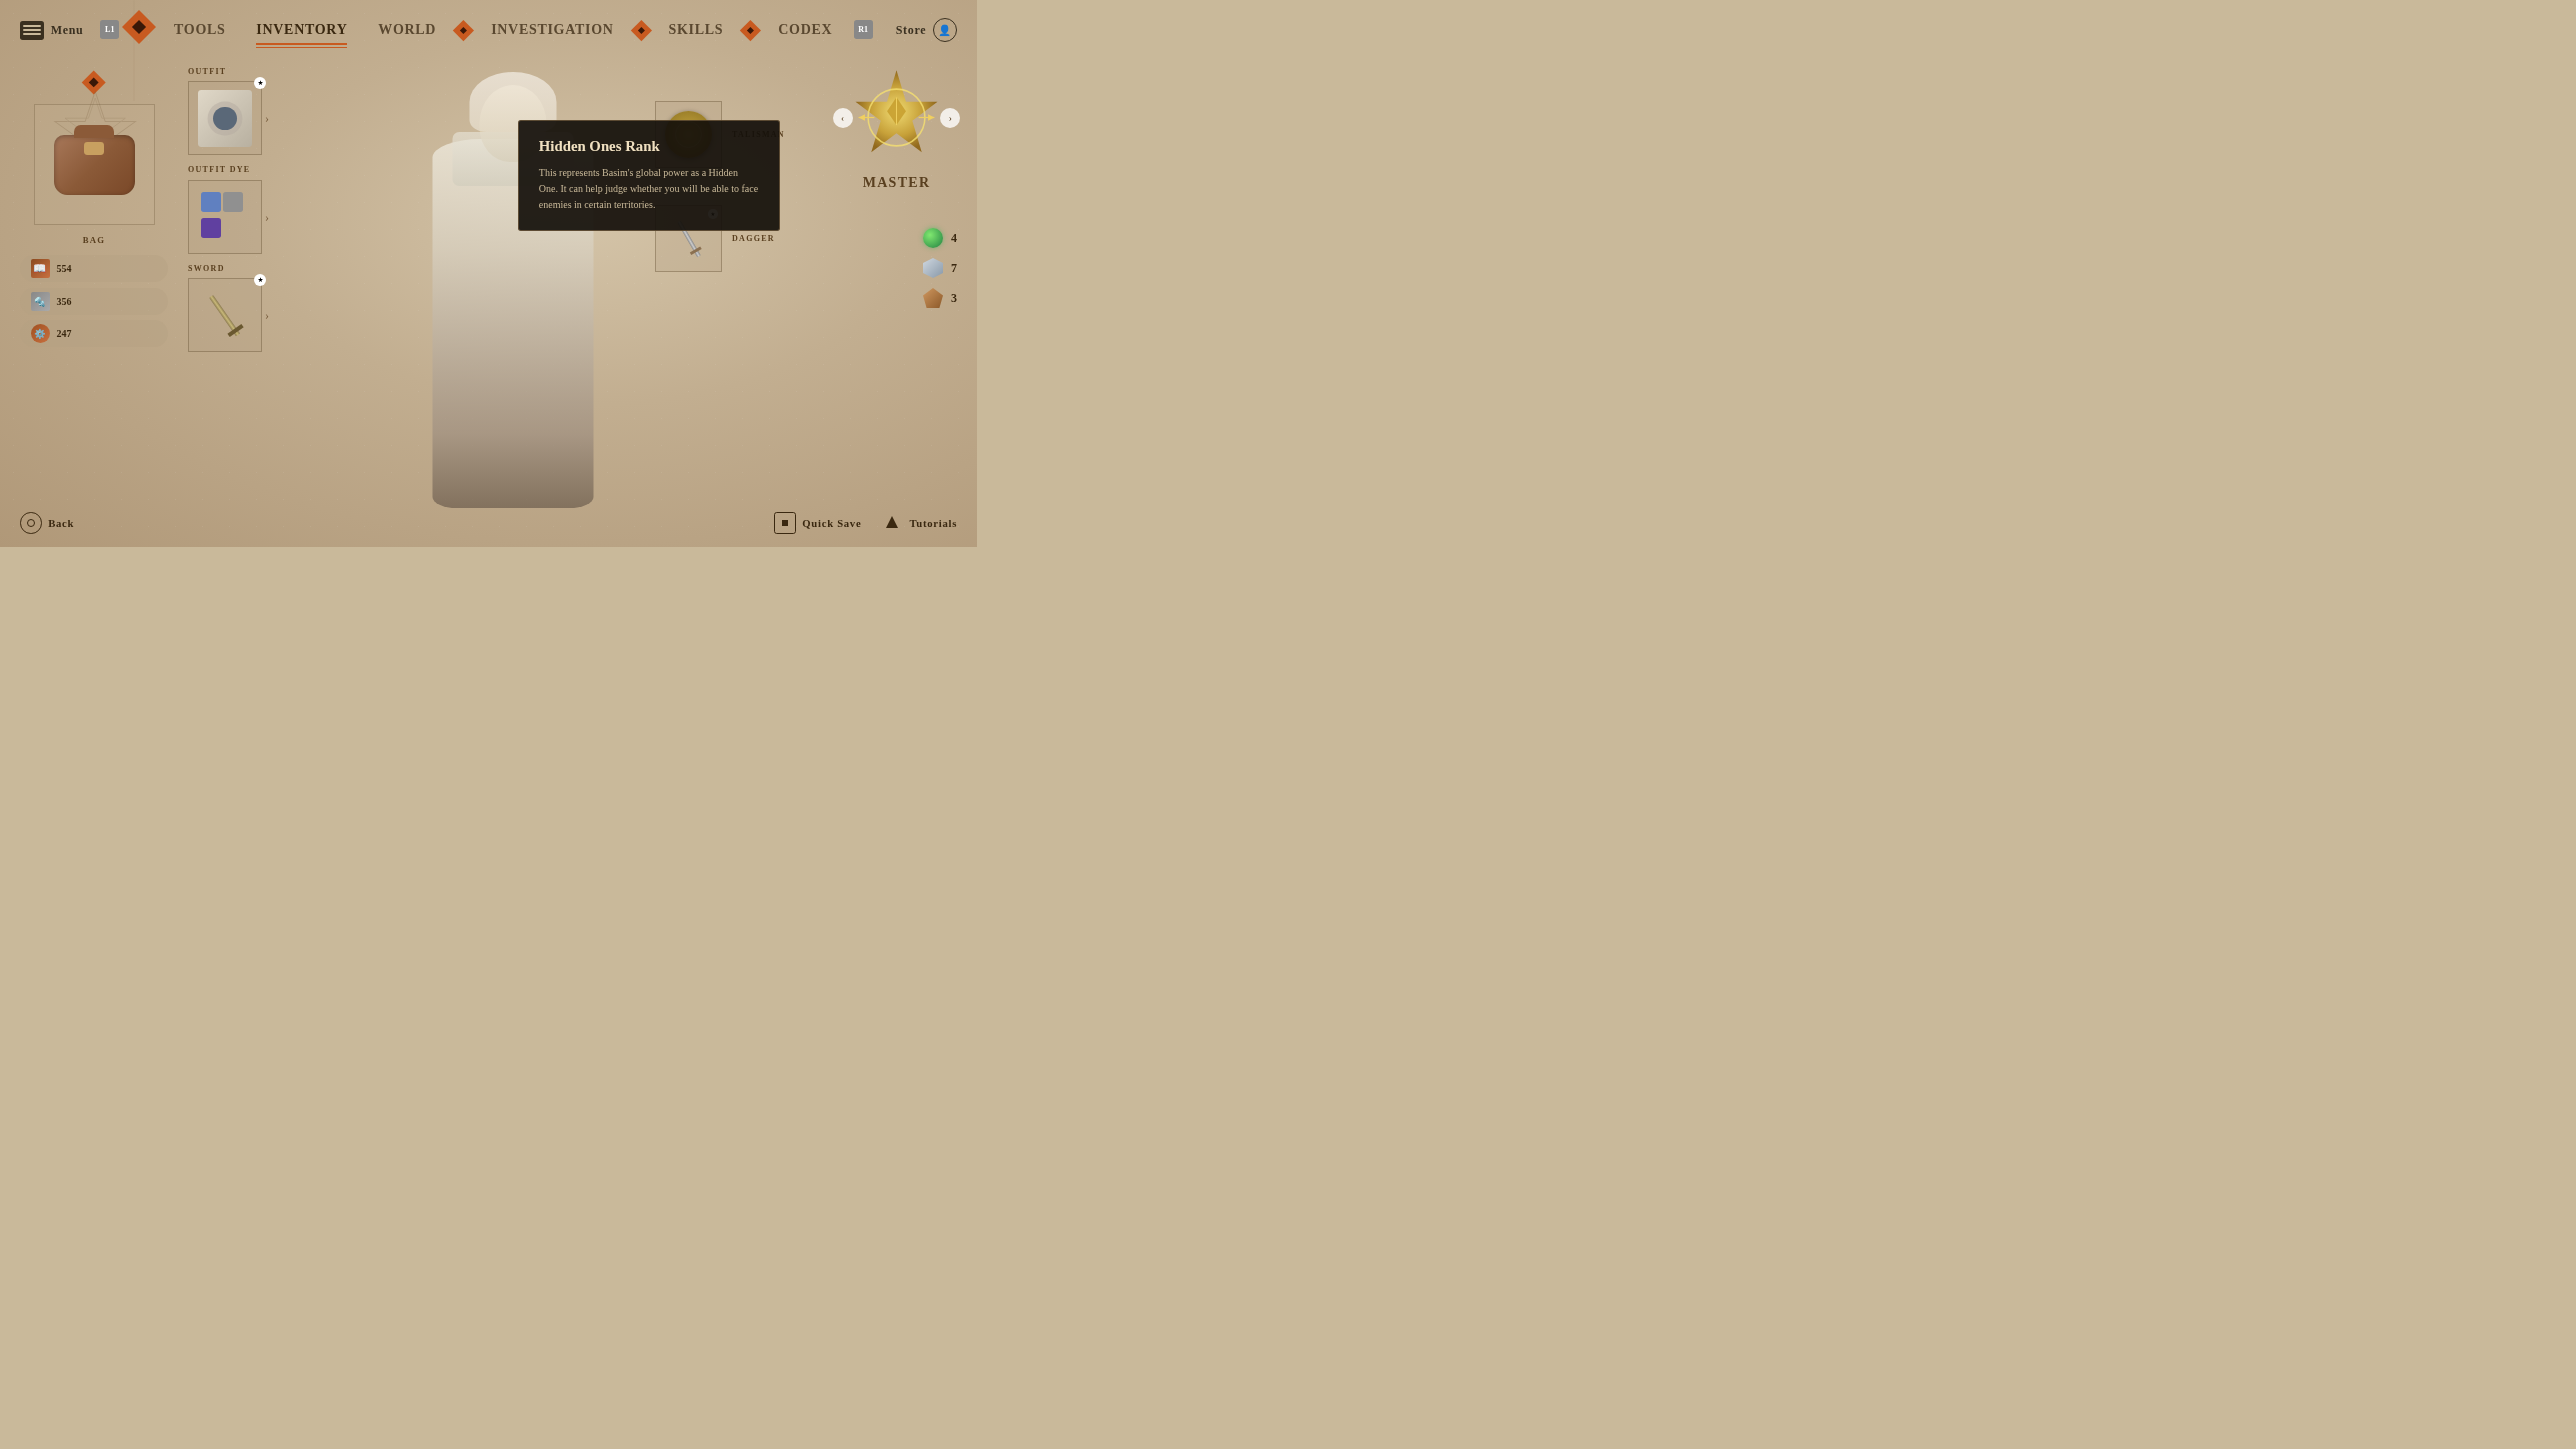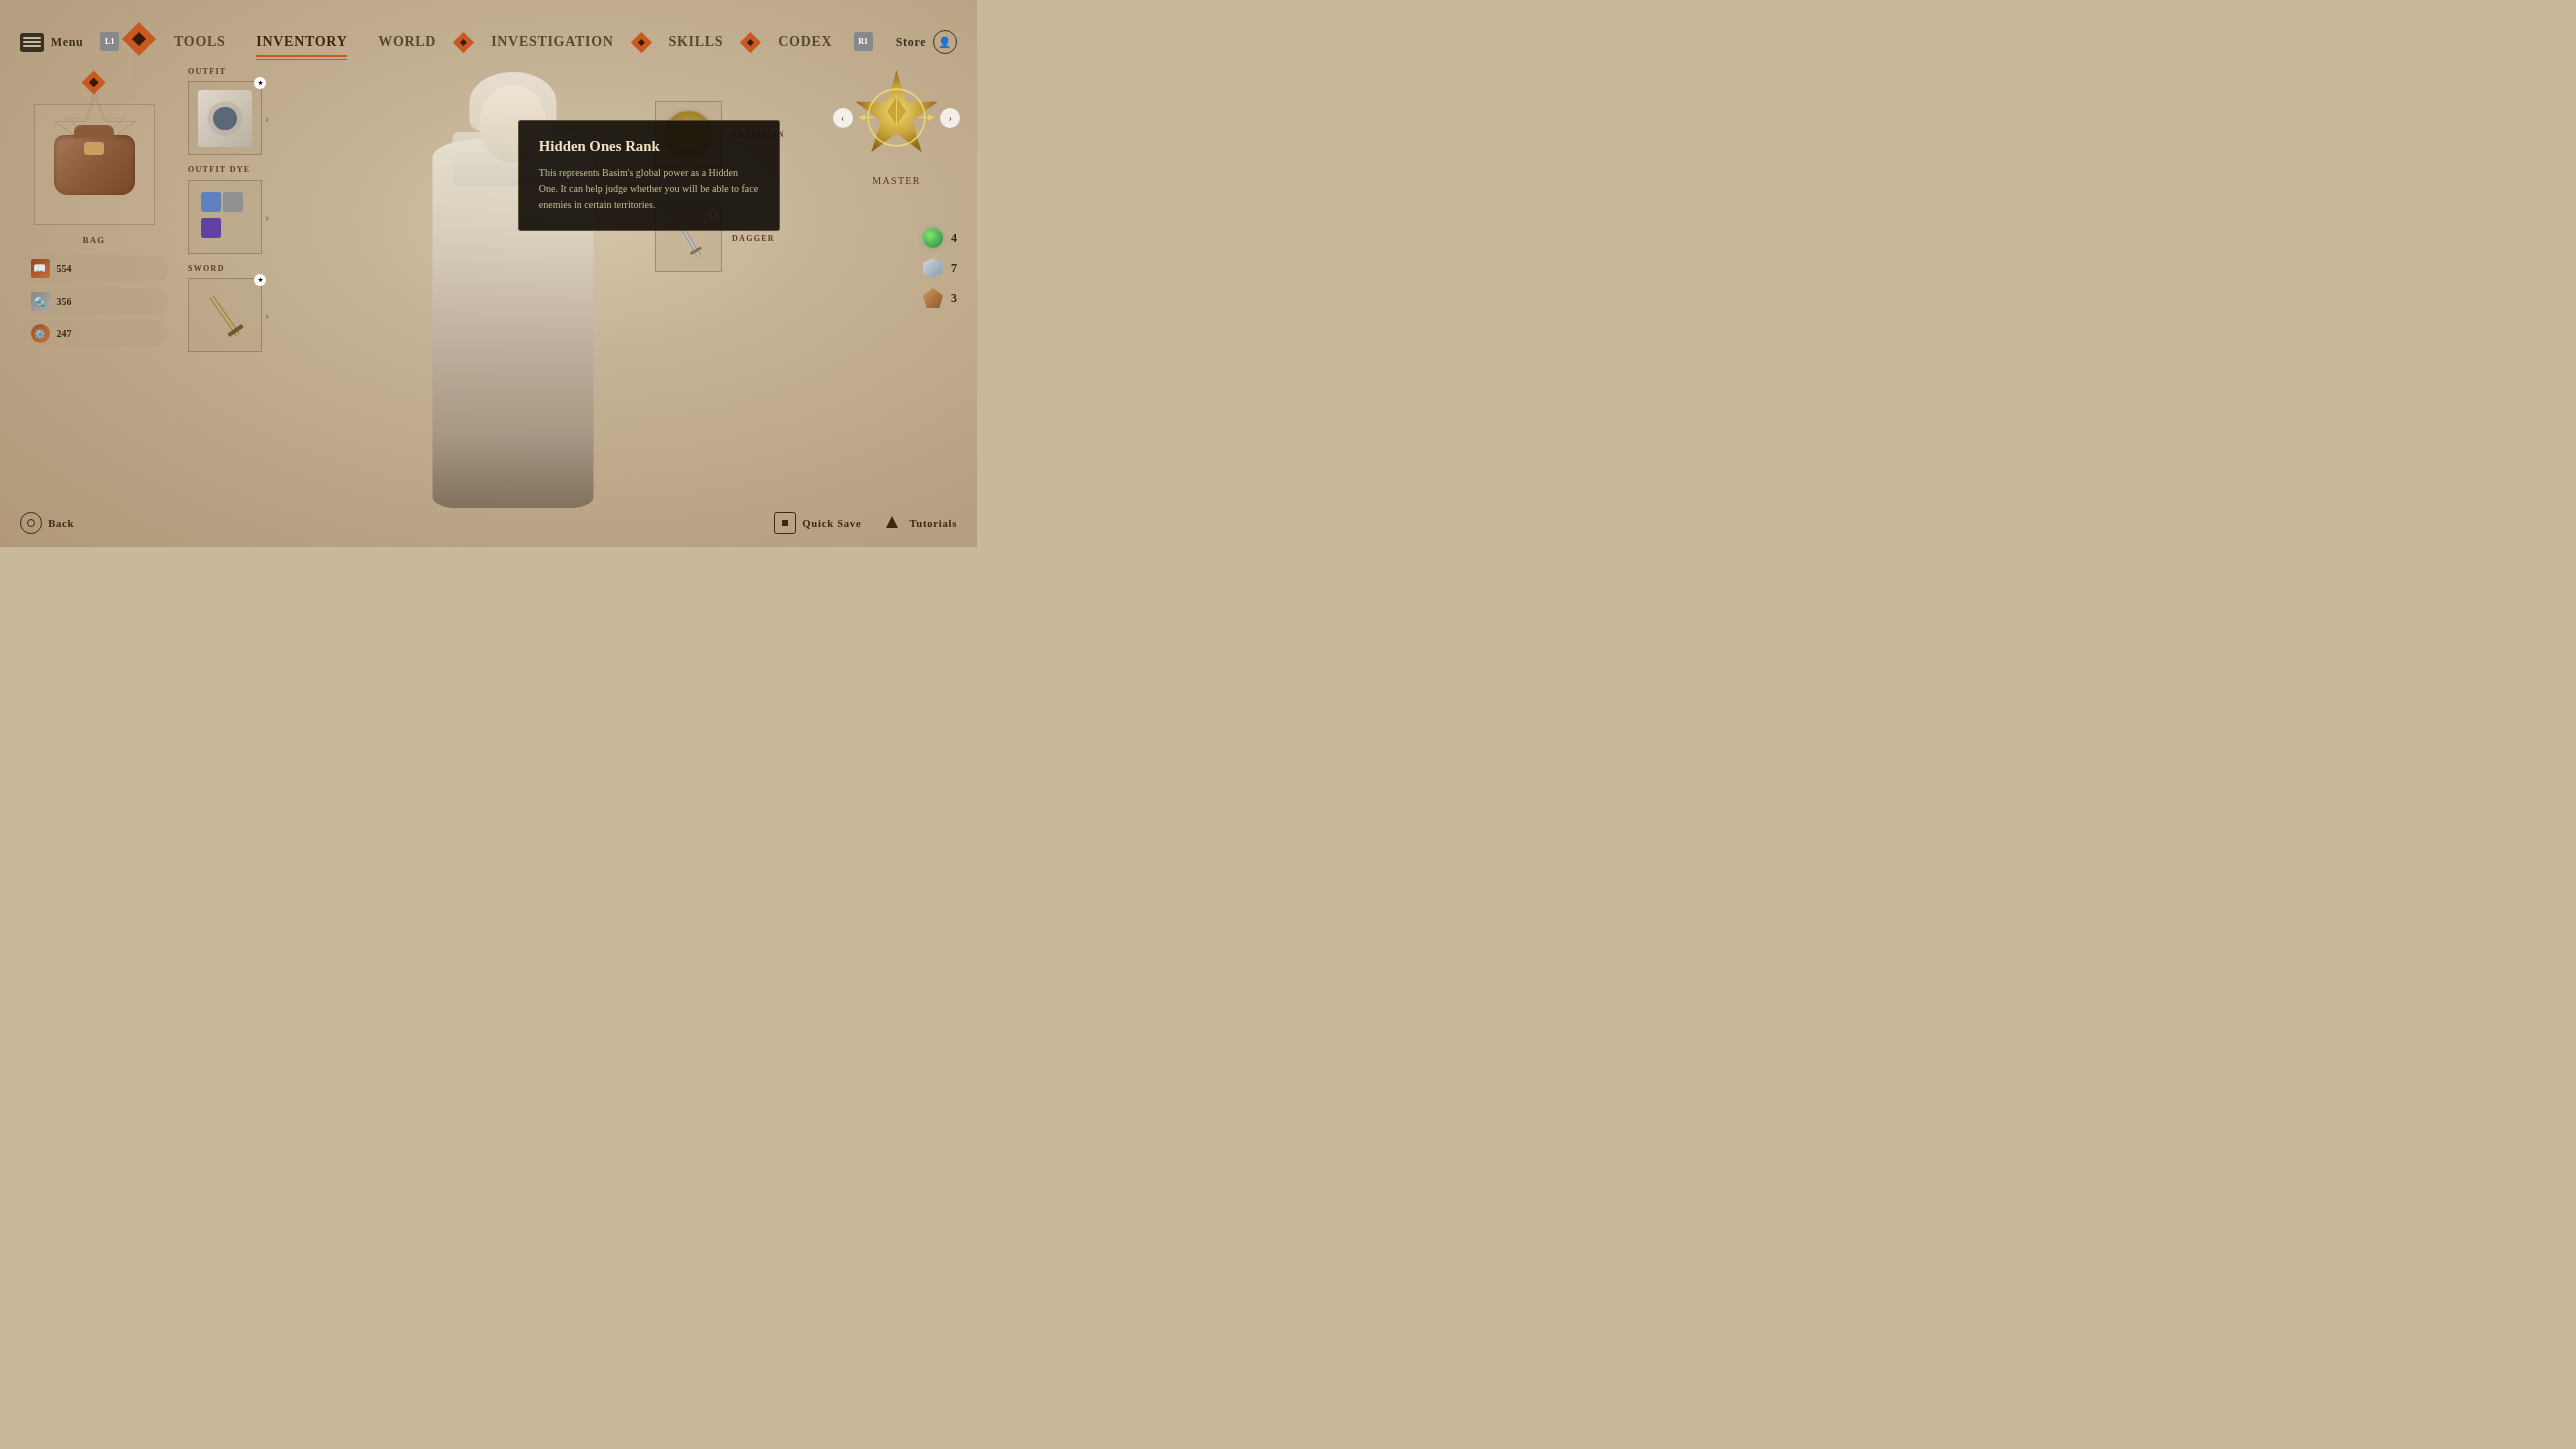--- a/index.html
+++ b/index.html
@@ -37,21 +37,21 @@
       width: 35%;
       height: 90%;
       display: flex;
       align-items: center;
       justify-content: center;
     }
 
     
     .top-nav {
       position: absolute;
-      top: 12px;
+      top: 0;
       left: 0;
       right: 0;
       height: 60px;
       display: flex;
       align-items: center;
       justify-content: center;
       z-index: 10;
     }
 
     .menu-btn {
@@ -486,22 +486,22 @@
       justify-content: center;
       font-size: 9.4px;
       color: #5a4020;
       cursor: pointer;
     }
 
     .rank-left-arrow { left: -13.4px; }
     .rank-right-arrow { right: -13.4px; }
 
     .rank-label {
-      font-size: 10px;
-      font-weight: normal;
+      font-size: 14px;
+      font-weight: bold;
       letter-spacing: 1.3px;
       color: #5a4020;
     }
 
     
     .resource-list {
       position: absolute;
       right: 20px;
       top: 228px;
       display: flex;

